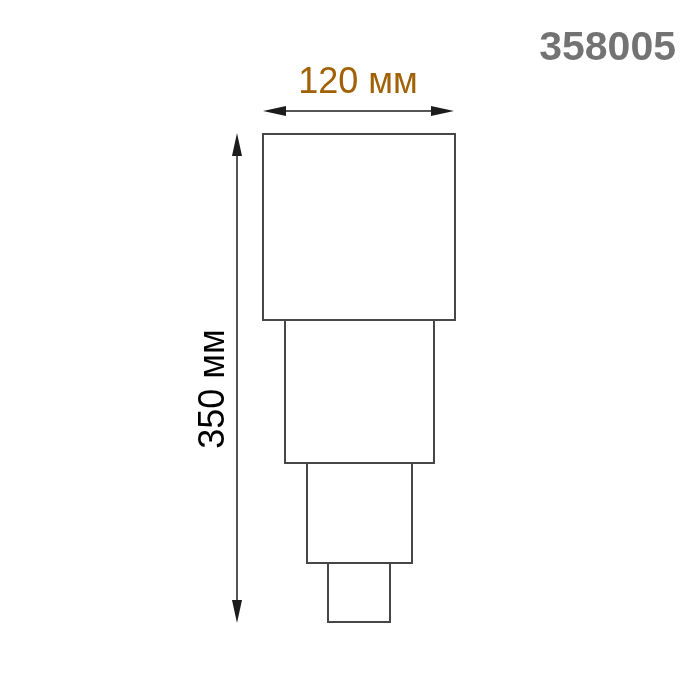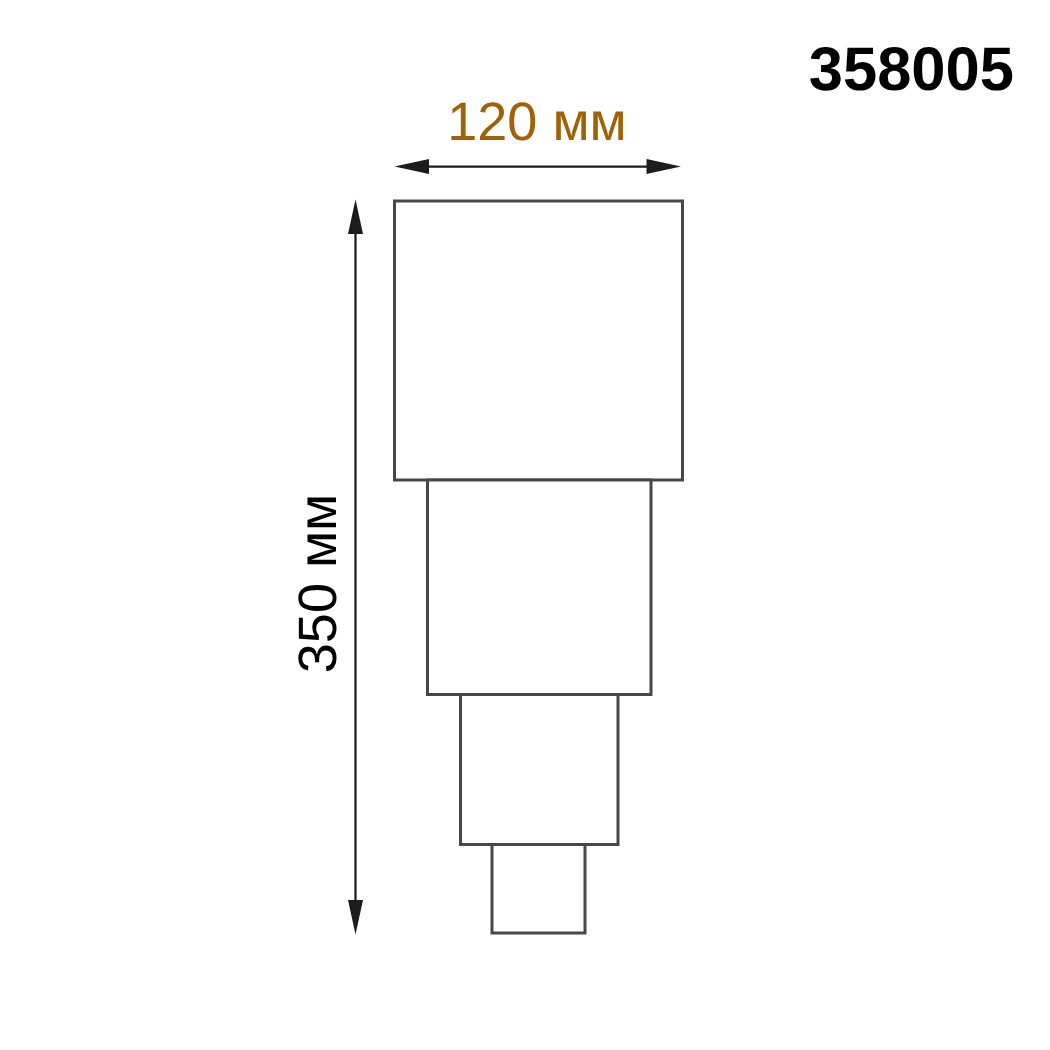--- a/index.html
+++ b/index.html
@@ -21,21 +21,21 @@
     top: 0;
     left: 0;
   }
   .product-code {
     position: absolute;
     top: 23px;
     right: 24px;
     font-size: 41px;
     font-weight: 700;
     letter-spacing: 0px;
-    color: #000000;
+    color: #737373;
     white-space: nowrap;
   }
   .width-label {
     position: absolute;
     top: 60px;
     left: 258px;
     width: 200px;
     text-align: center;
     font-size: 36px;
     font-weight: 400;

